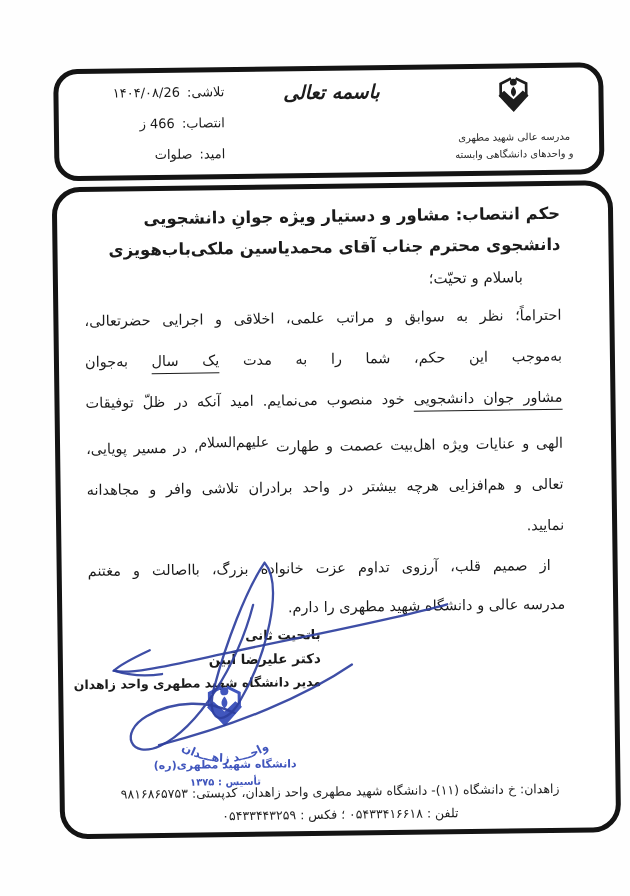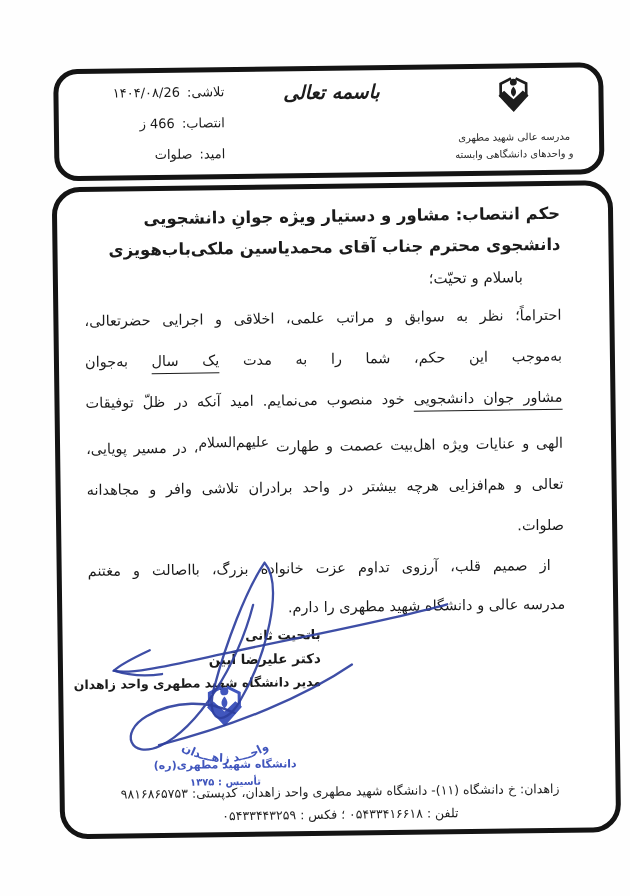--- a/index.html
+++ b/index.html
@@ -109,21 +109,21 @@
     <div class="main-box">
       <div class="title-line">حکم انتصاب: مشاور و دستیار ویژه جوانِ دانشجویی</div>
       <div class="title-line">دانشجوی محترم جناب آقای محمدیاسین ملکی‌باب‌هویزی</div>
       <div class="salutation">باسلام و تحیّت؛</div>
       <div class="para para1">
           <div class="bline"><span>احتراماً؛ نظر به سوابق و مراتب علمی، اخلاقی و اجرایی حضرتعالی،</span></div>
           <div class="bline"><span>به‌موجب این حکم، شما را به مدت </span><span class="u">یک سال</span><span> به‌جوان</span></div>
           <div class="bline"><span class="u">مشاور جوان دانشجویی</span><span> خود منصوب می‌نمایم. امید آنکه در ظلّ توفیقات</span></div>
           <div class="bline"><span>الهی و عنایات ویژه اهل‌بیت عصمت و طهارت </span><span class="sup">علیهم‌السلام</span><span>، در مسیر پویایی،</span></div>
           <div class="bline"><span>تعالی و هم‌افزایی هرچه بیشتر در واحد برادران تلاشی وافر و مجاهدانه</span></div>
-          <div class="bline last"><span>صلوات.</span></div>
+          <div class="bline last"><span>نمایید.</span></div>
         </div>
       <div class="para para2">
           <div class="bline" style="text-indent: 14px;"><span>از صمیم قلب، آرزوی تداوم عزت خانواده بزرگ، بااصالت و مغتنم</span></div>
           <div class="bline last"><span>مدرسه عالی و دانشگاه شهید مطهری را دارم.</span></div>
         </div>
     </div>
 
     <div class="sig-text">
       <div class="sig-l1">باتحیت ثانی</div>
       <div class="sig-l2">دکتر علیرضا آیین</div>

